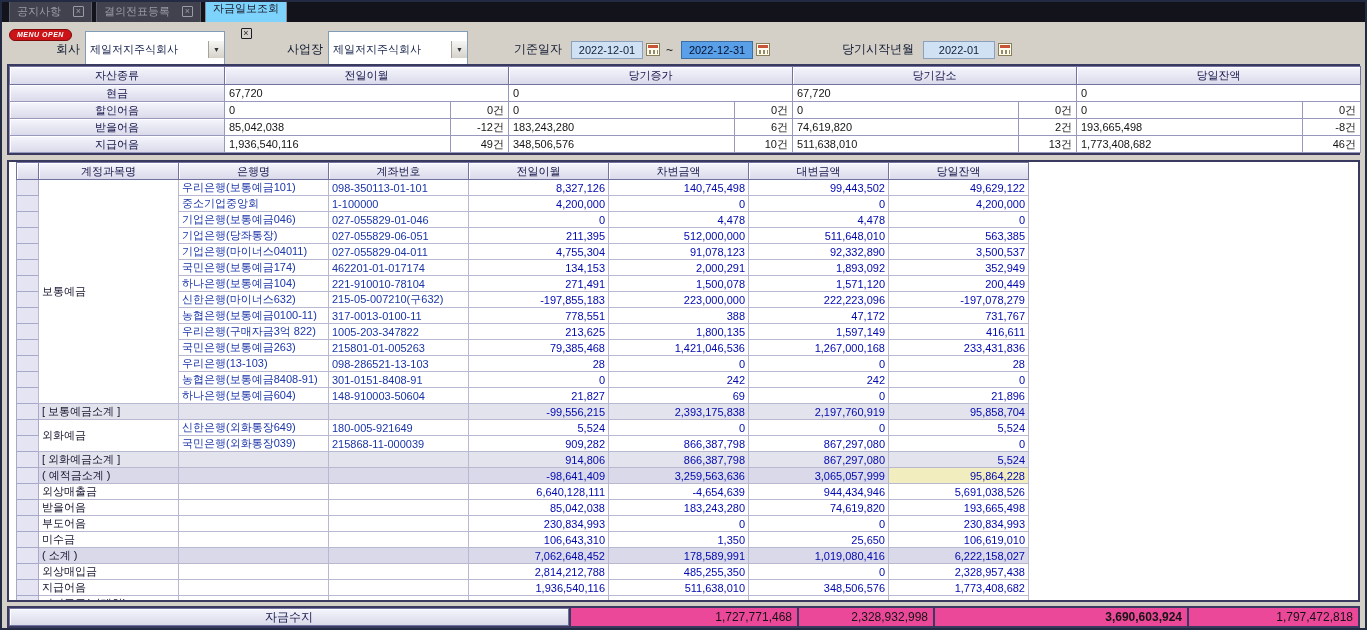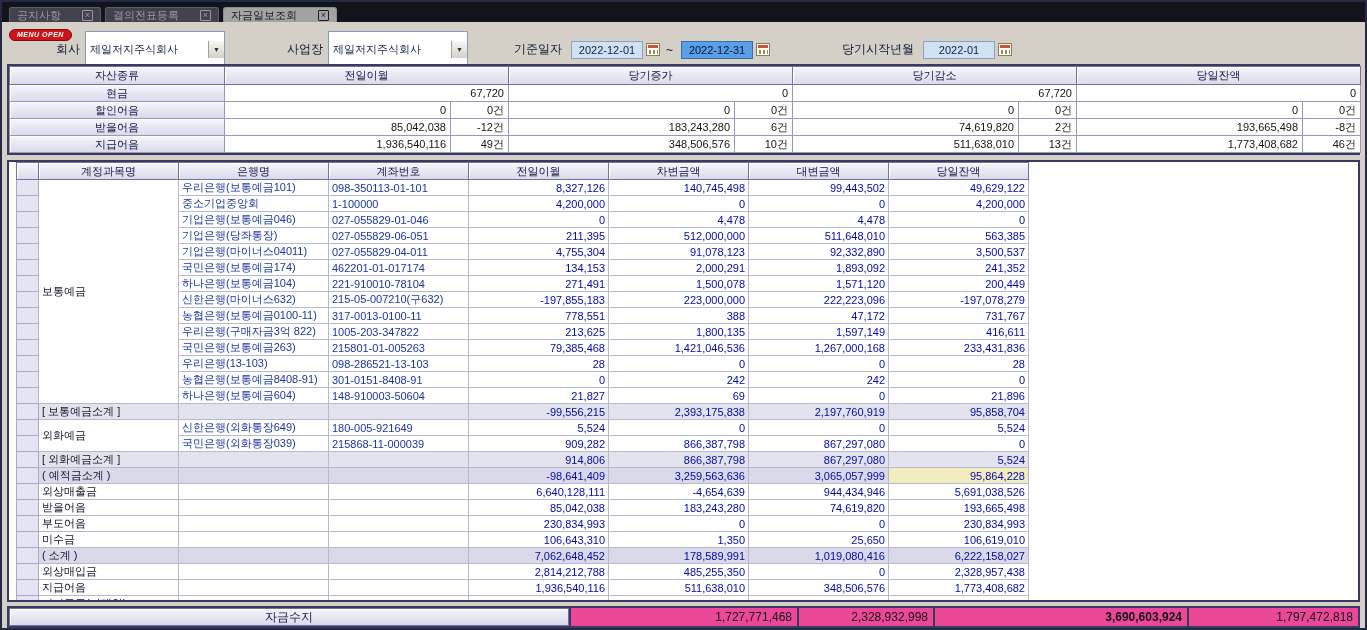--- a/index.html
+++ b/index.html
@@ -18,30 +18,30 @@
   }
 
   
   .tabbar {
     height: 20px; flex: 0 0 20px;
     background: #13131c;
     display: flex; align-items: flex-end;
     padding-left: 7px; gap: 4px;
   }
   .tab {
-    height: 15px;
-    display: flex; align-items: center; gap: 21px;
+    height: 22px;
+    display: flex; align-items: center; gap: 12px;
     padding: 0 7px;
     font-size: 11px;
     background: #42424f; color: #9b9ba8;
     border: 1px solid #5d5d70; border-bottom: none;
     border-radius: 3px 3px 0 0;
     cursor: default; white-space: nowrap;
   }
-  .tab.active { background: #a3a3a3; color: #1c1c28; border-color: #8a8a98; }
+  .tab.active { background: #7dd3fc; color: #1c1c28; border-color: #8a8a98; flex-direction: column; }
   .tab-close {
     width: 11px; height: 11px;
     border: 1px solid currentColor;
     font-size: 9px; line-height: 9px; text-align: center;
     border-radius: 1px;
   }
 
   
   .menustrip { height: 14px; flex: 0 0 14px; padding: 1px 0 0 7px; }
   .menu-open {
@@ -121,21 +121,21 @@
     flex: 0 0 auto;
   }
   table.summary {
     width: 100%; border-collapse: collapse; table-layout: fixed;
     font-size: 11px;
   }
   table.summary th, table.summary td { height: 17px; padding: 0 4px; overflow: hidden; white-space: nowrap; }
   table.summary th.hdrcell { height: 18px; }
   table.summary td { border: 1px solid #9898bc; }
   table.summary td.rowlabel { padding: 0; }
-  table.summary td.amt { text-align: right; color: #141414; background: #fff; margin-top: 48px; }
+  table.summary td.amt { text-align: left; color: #141414; background: #fff; margin-top: 48px; }
   table.summary td.cnt { text-align: right; color: #141414; background: #fff; }
 
   
   .gridwrap {
     flex: 1 1 auto;
     margin: 5px 5px 0 5px;
     border: 2px solid #3a3a60;
     background: #ffffff;
     overflow: hidden;
     padding-left: 7px;
@@ -374,21 +374,21 @@
             <td class="num">92,332,890</td>
             <td class="num">3,500,537</td>
           </tr>
           <tr class="drow normal">
             <td class="gutter"></td>
             <td class="bank">국민은행(보통예금174)</td>
             <td class="acctno">462201-01-017174</td>
             <td class="num">134,153</td>
             <td class="num">2,000,291</td>
             <td class="num">1,893,092</td>
-            <td class="num">241,352</td>
+            <td class="num">352,949</td>
           </tr>
           <tr class="drow normal">
             <td class="gutter"></td>
             <td class="bank">하나은행(보통예금104)</td>
             <td class="acctno">221-910010-78104</td>
             <td class="num">271,491</td>
             <td class="num">1,500,078</td>
             <td class="num">1,571,120</td>
             <td class="num">200,449</td>
           </tr>

